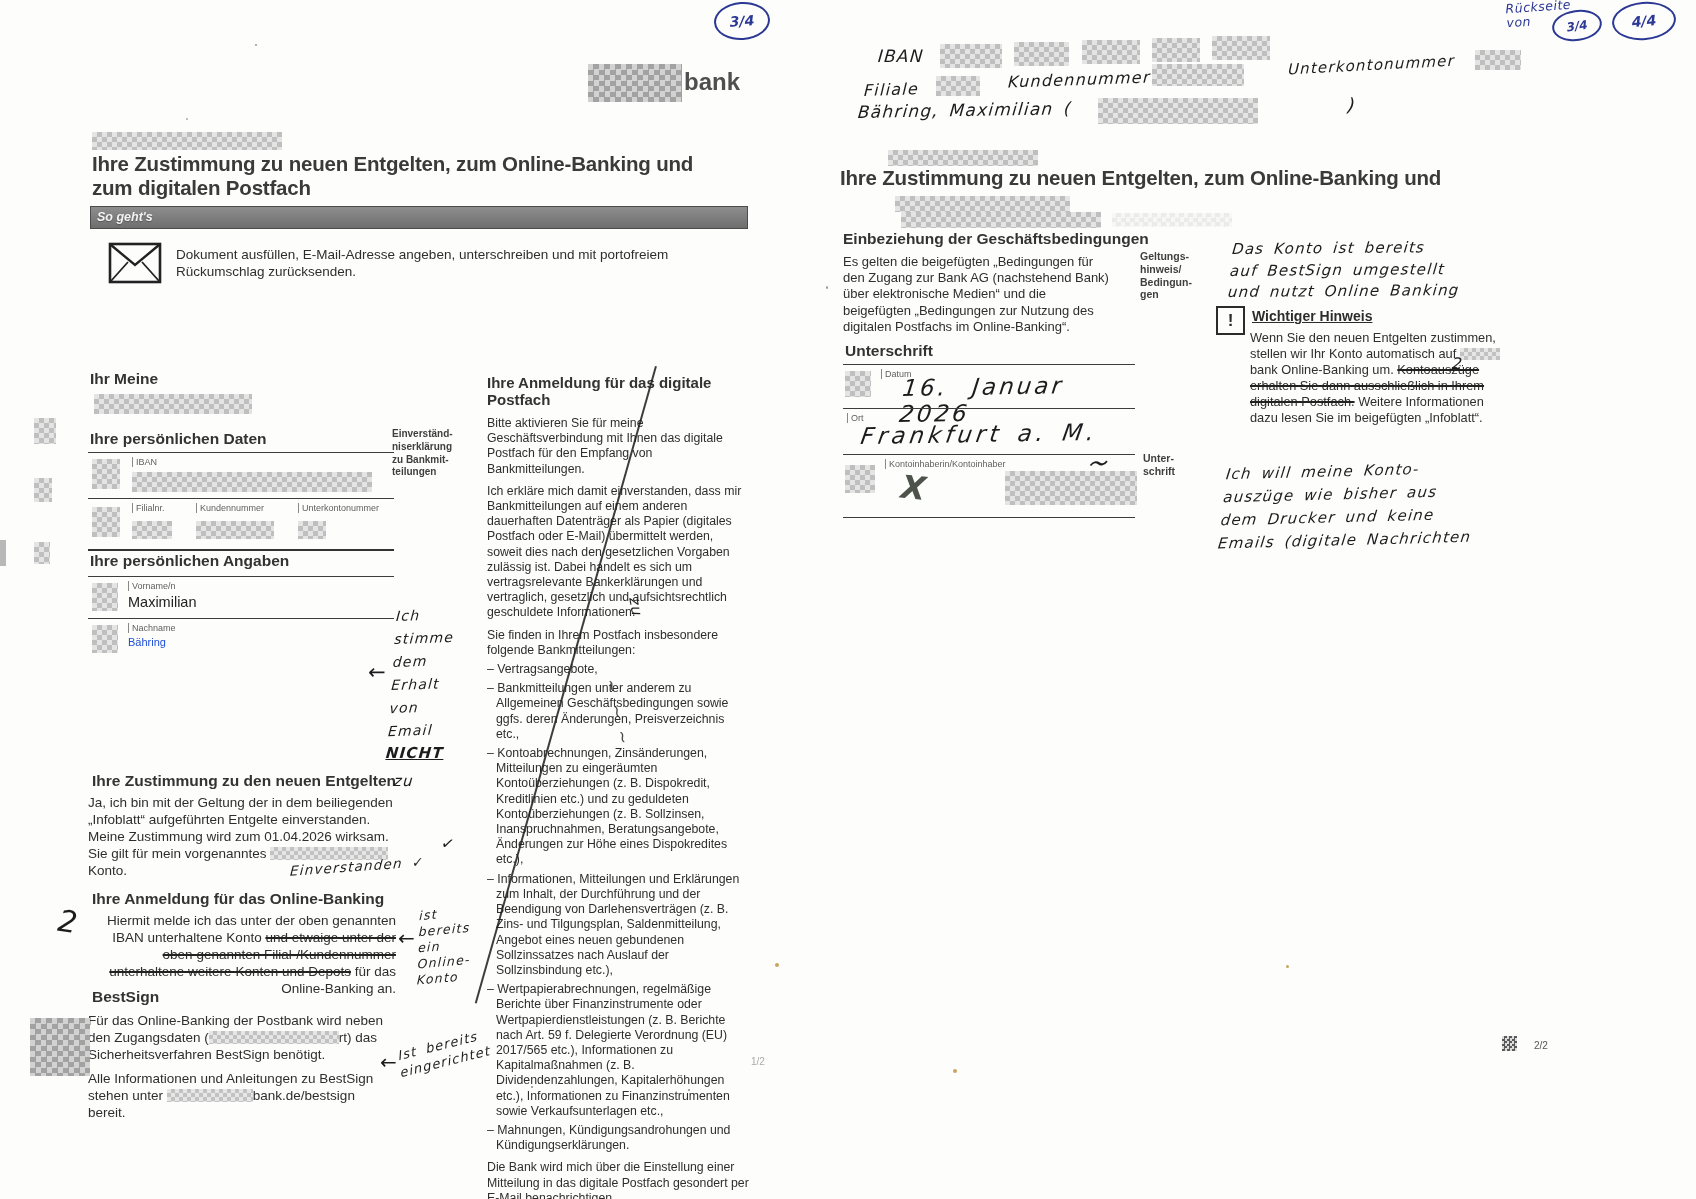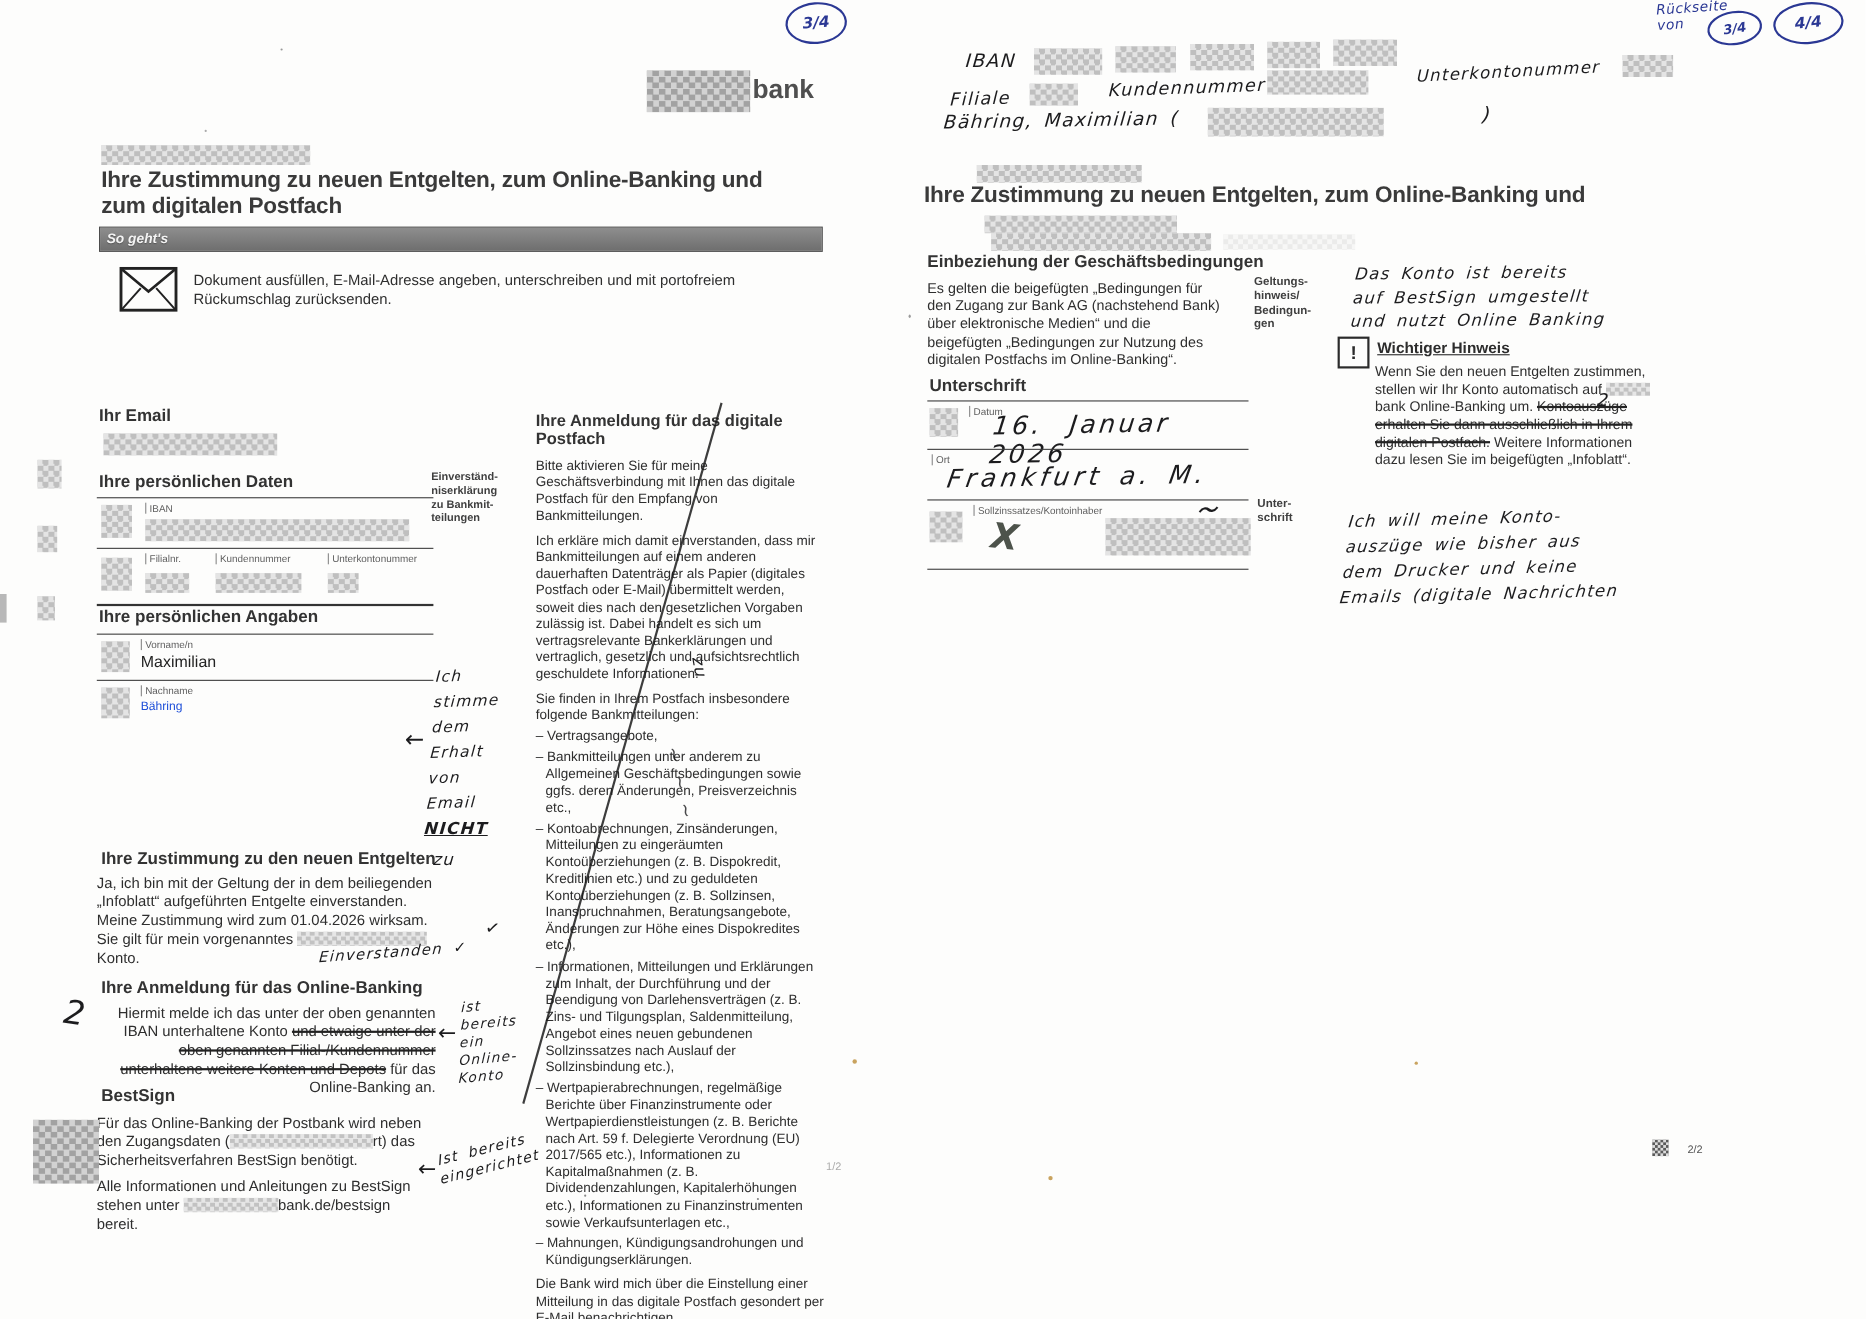--- a/index.html
+++ b/index.html
@@ -60,21 +60,21 @@
 
   <div class="abs" style="left:108px;top:242px;width:54px;height:42px;">
     <svg width="54" height="42" viewBox="0 0 54 42">
       <rect x="2" y="2" width="50" height="38" fill="none" stroke="#222" stroke-width="2.6"></rect>
       <path d="M3 3 L27 23 L51 3" fill="none" stroke="#222" stroke-width="2.4"></path>
       <path d="M3 39 L20 20 M51 39 L34 20" fill="none" stroke="#222" stroke-width="1.8"></path>
     </svg>
   </div>
   <div class="abs body" style="left:176px;top:246px;width:575px;">Dokument ausfüllen, E-Mail-Adresse angeben, unterschreiben und mit portofreiem Rückumschlag zurücksenden.</div>
 
-  <div class="abs h2" style="left:90px;top:370px;">Ihr Email</div>
+  <div class="abs h2" style="left:90px;top:370px;">Ihr Meine</div>
   <div class="abs px" style="left:94px;top:394px;width:158px;height:20px;"></div>
 
   <div class="abs h2" style="left:90px;top:430px;">Ihre persönlichen Daten</div>
 
   <div class="abs" style="left:88px;top:452px;width:306px;height:96px;">
     <div class="frow" style="top:0;height:46px;">
       <div class="abs px" style="left:4px;top:6px;width:28px;height:30px;"></div>
       <span class="abs flab" style="left:44px;top:4px;">IBAN</span>
       <div class="abs px" style="left:44px;top:19px;width:240px;height:20px;"></div>
     </div>
@@ -224,21 +224,21 @@
     <div class="abs px" style="left:2px;top:6px;width:26px;height:26px;"></div>
     <span class="abs flab" style="left:38px;top:4px;">Datum</span>
     <div class="abs hw" style="left:58px;top:8px;font-size:23px;letter-spacing:3px;word-spacing:14px;transform:rotate(-1deg) skewX(-8deg);">16. Januar 2026</div>
   </div>
   <div class="abs" style="left:843px;top:408px;width:292px;height:46px;border-top:1.5px solid #3d3d3d;">
     <span class="abs flab" style="left:4px;top:4px;">Ort</span>
     <div class="abs hw" style="left:18px;top:12px;font-size:23px;letter-spacing:4px;transform:rotate(-1deg) skewX(-10deg);">Frankfurt a. M.</div>
   </div>
   <div class="abs" style="left:843px;top:454px;width:292px;height:62px;border-top:1.5px solid #3d3d3d;border-bottom:1.5px solid #3d3d3d;">
     <div class="abs px" style="left:2px;top:10px;width:30px;height:28px;"></div>
-    <span class="abs flab" style="left:42px;top:4px;">Sollzinssatzes/Kontoinhaber</span>
+    <span class="abs flab" style="left:42px;top:4px;">Kontoinhaberin/Kontoinhaber</span>
     <div class="abs hw" style="left:58px;top:14px;font-size:32px;font-weight:bold;color:#4d534b;transform:rotate(6deg);">X</div>
     <div class="abs hw" style="left:244px;top:-4px;font-size:20px;transform:rotate(-8deg);">〜</div>
     <div class="abs px" style="left:162px;top:16px;width:132px;height:34px;"></div>
   </div>
   <div class="abs mlab pre" style="left:1143px;top:452px;width:60px;">Unter-
 schrift</div>
 
   <div class="abs hw pre" style="left:1230px;top:238px;font-size:15px;line-height:21.5px;transform:rotate(-0.5deg) skewX(-6deg);">Das Konto ist bereits
 auf BestSign umgestellt
 und nutzt Online Banking</div>

